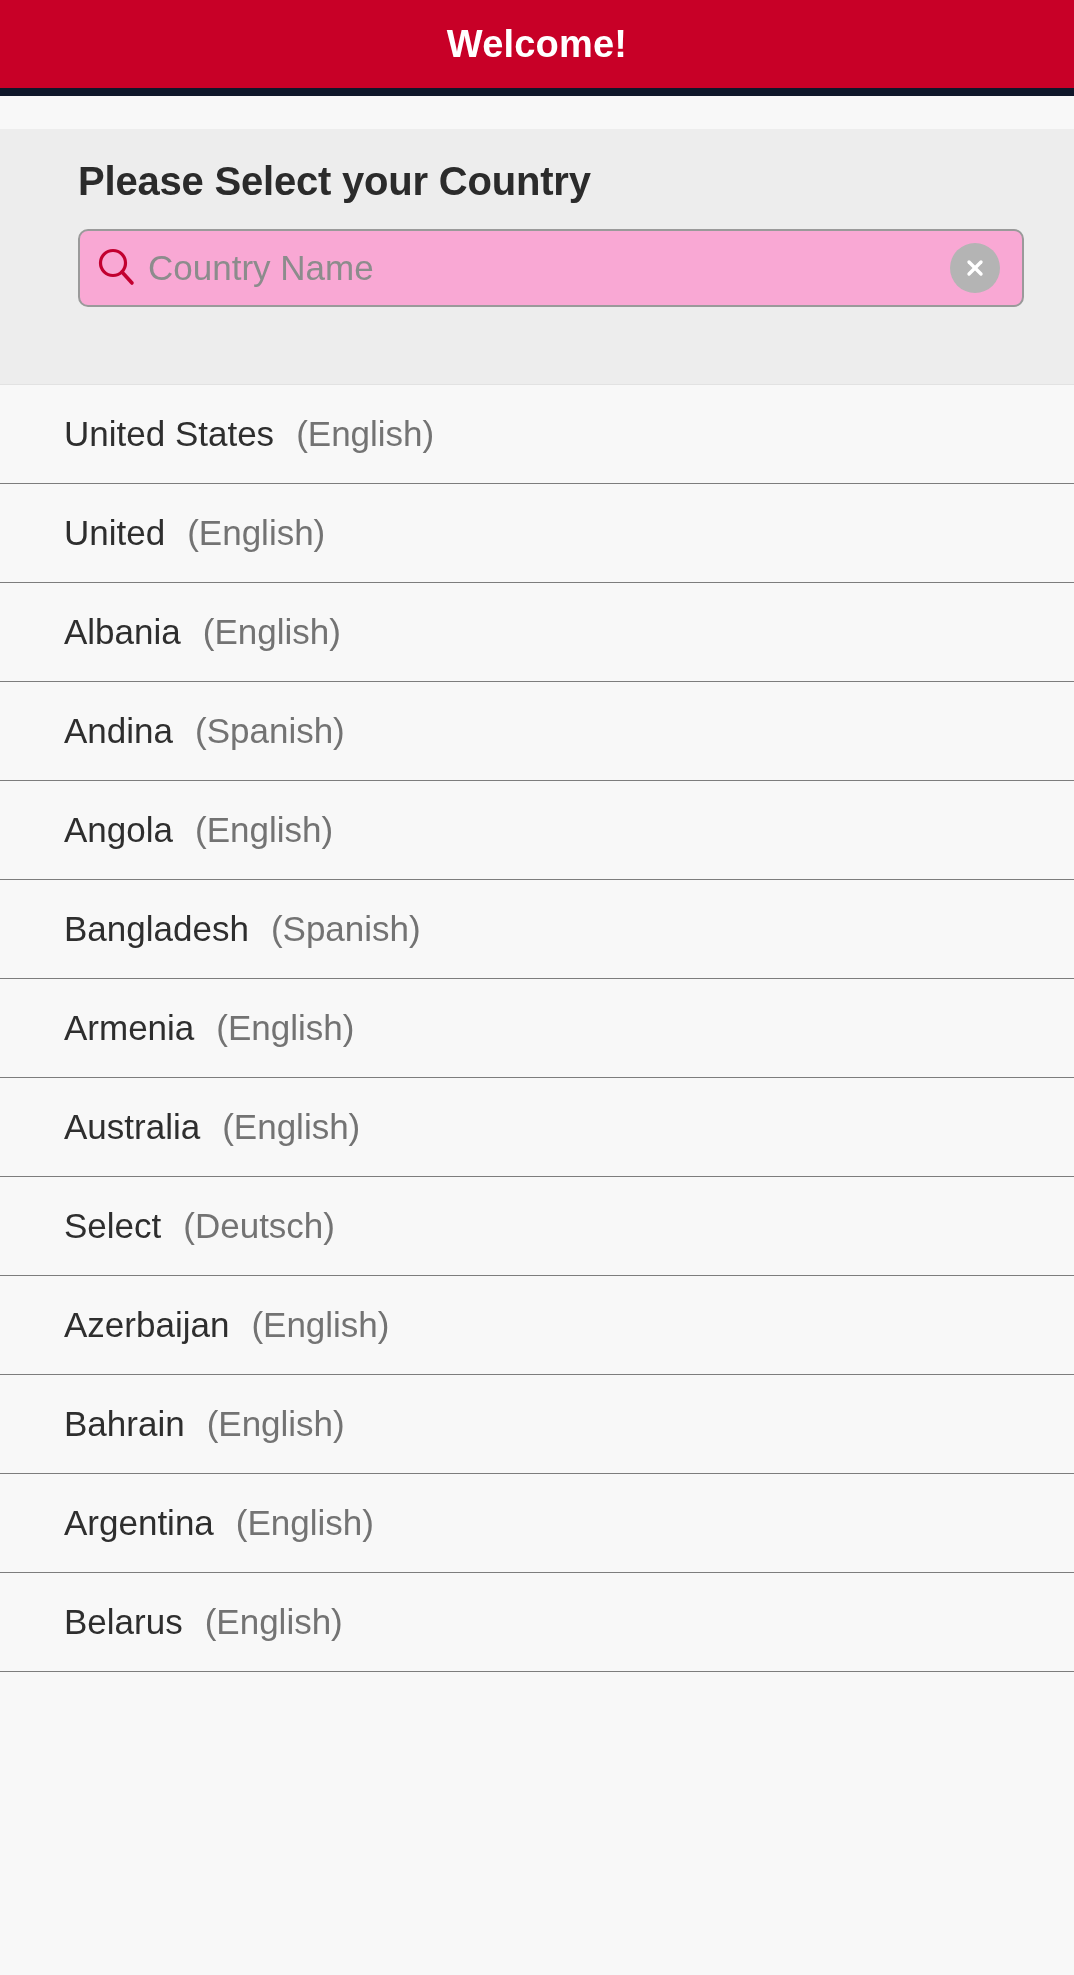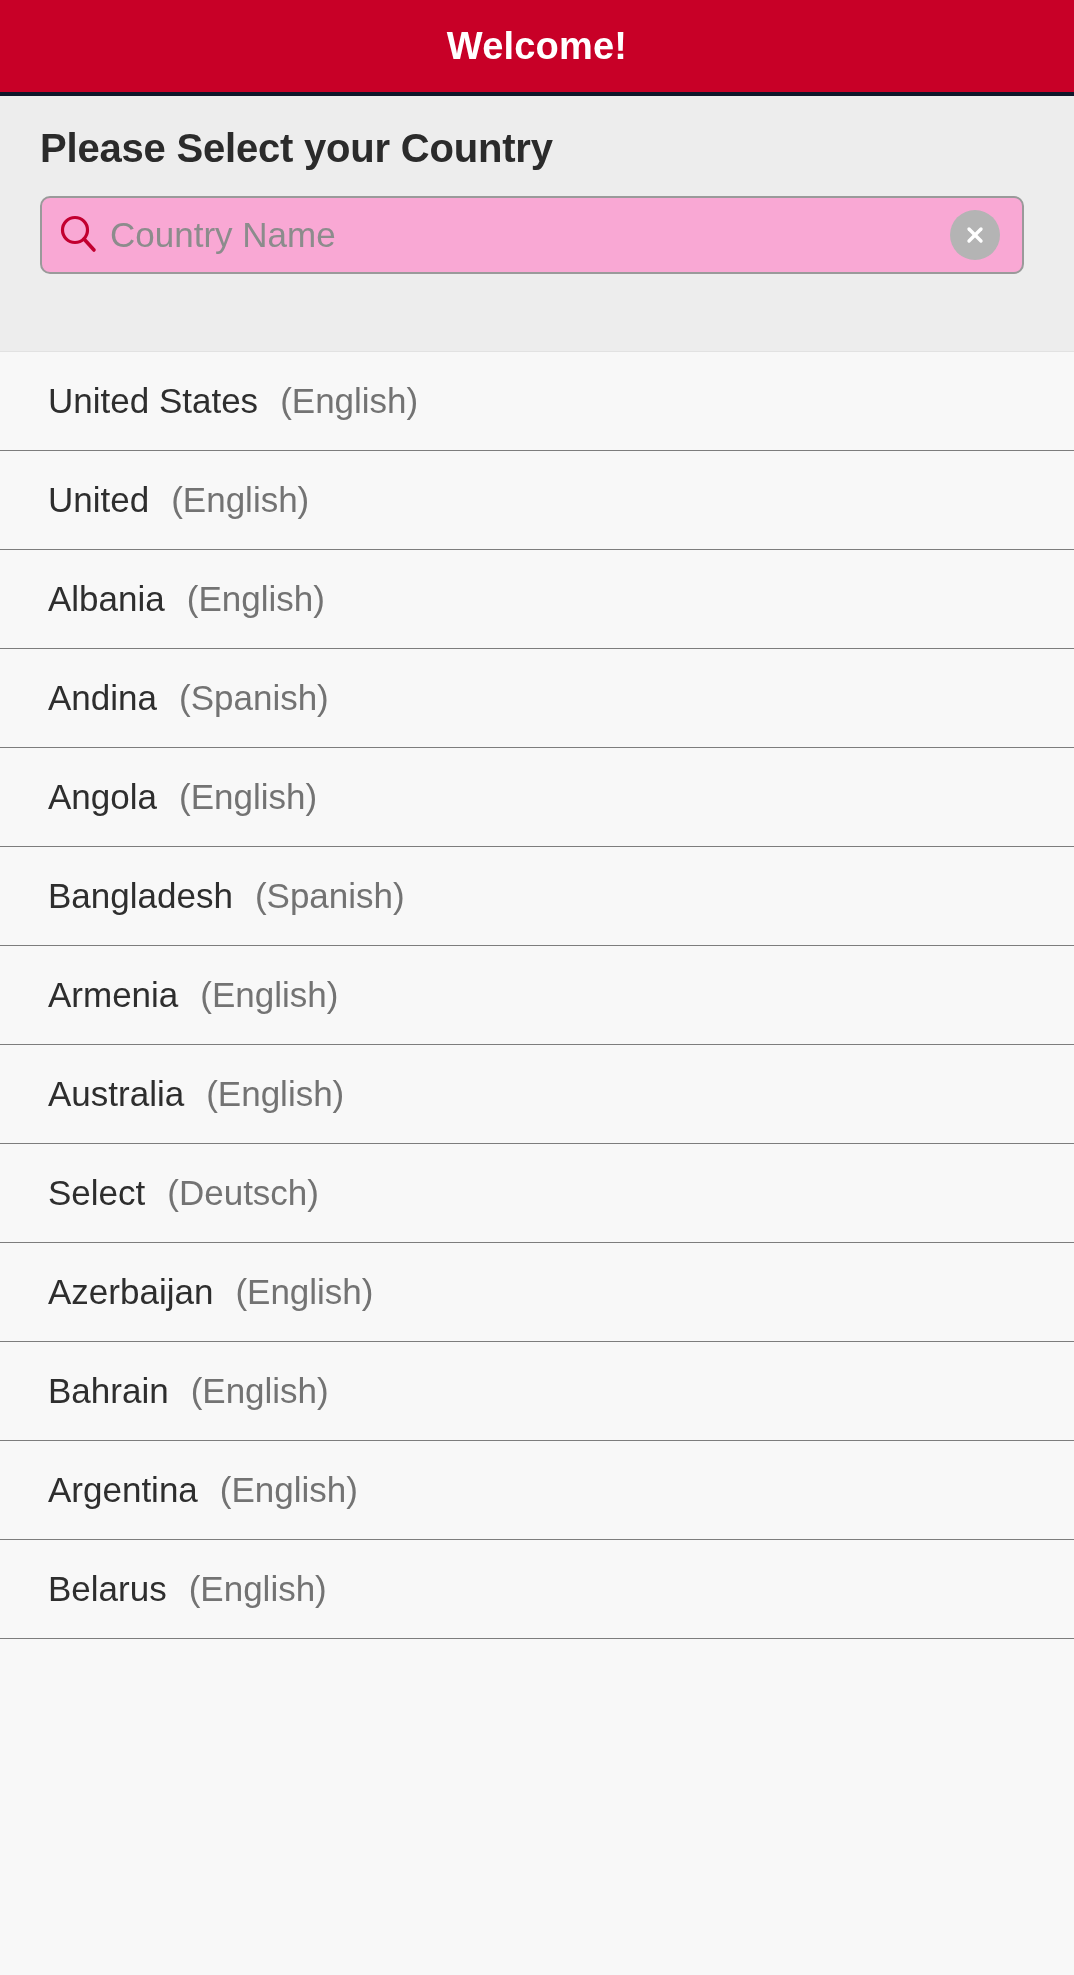--- a/index.html
+++ b/index.html
@@ -22,38 +22,39 @@
   }
 
   
   .topbar {
     height: 96px;
     min-height: 96px;
     background: #c80027;
     display: flex;
     align-items: center;
     justify-content: center;
-    border-bottom: 4px solid #0f172a;
+    border-bottom: 8px solid #0f172a;
   }
 
   .topbar-title {
     color: #ffffff;
     font-size: 38px;
     font-weight: bold;
     letter-spacing: 0.2px;
     font-family: "Liberation Sans", sans-serif;
   }
 
   
   .search-panel {
     background: #ededed;
-    padding: 28px 50px 30px 40px;
+    padding: 28px 50px 30px 78px;
     height: 256px;
     min-height: 256px;
     border-bottom: 1px solid #e2e2e2;
+    margin-top: 33px;
   }
 
   .prompt-title {
     font-size: 40px;
     font-weight: bold;
     color: #2b2b2b;
     letter-spacing: -0.2px;
     margin-bottom: 24px;
     line-height: 1.2;
   }
@@ -125,20 +126,21 @@
     border-bottom: 1px solid #7d7d7d;
     background: #f8f8f8;
     cursor: pointer;
   }
 
   .country-name {
     font-size: 35px;
     color: #2e2e2e;
     font-family: "Liberation Sans", sans-serif;
     white-space: nowrap;
+    margin-left: 16px;
   }
 
   .country-lang {
     font-size: 35px;
     color: #737373;
     font-family: "Liberation Sans", sans-serif;
     margin-left: 22px;
     white-space: nowrap;
   }
 </style>

